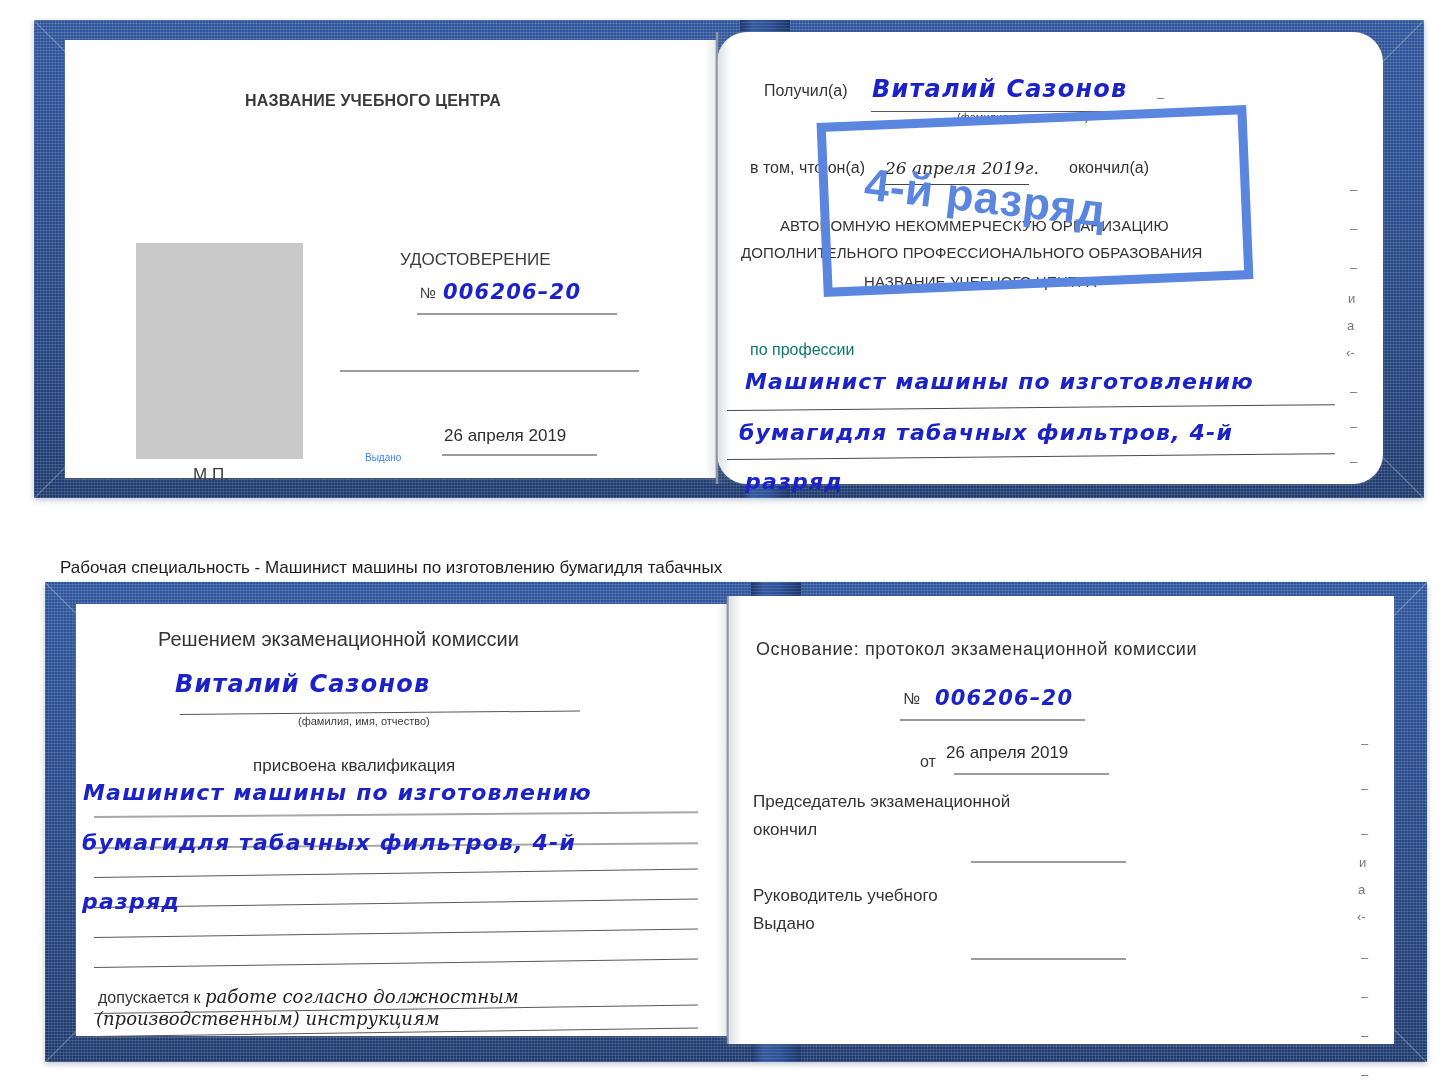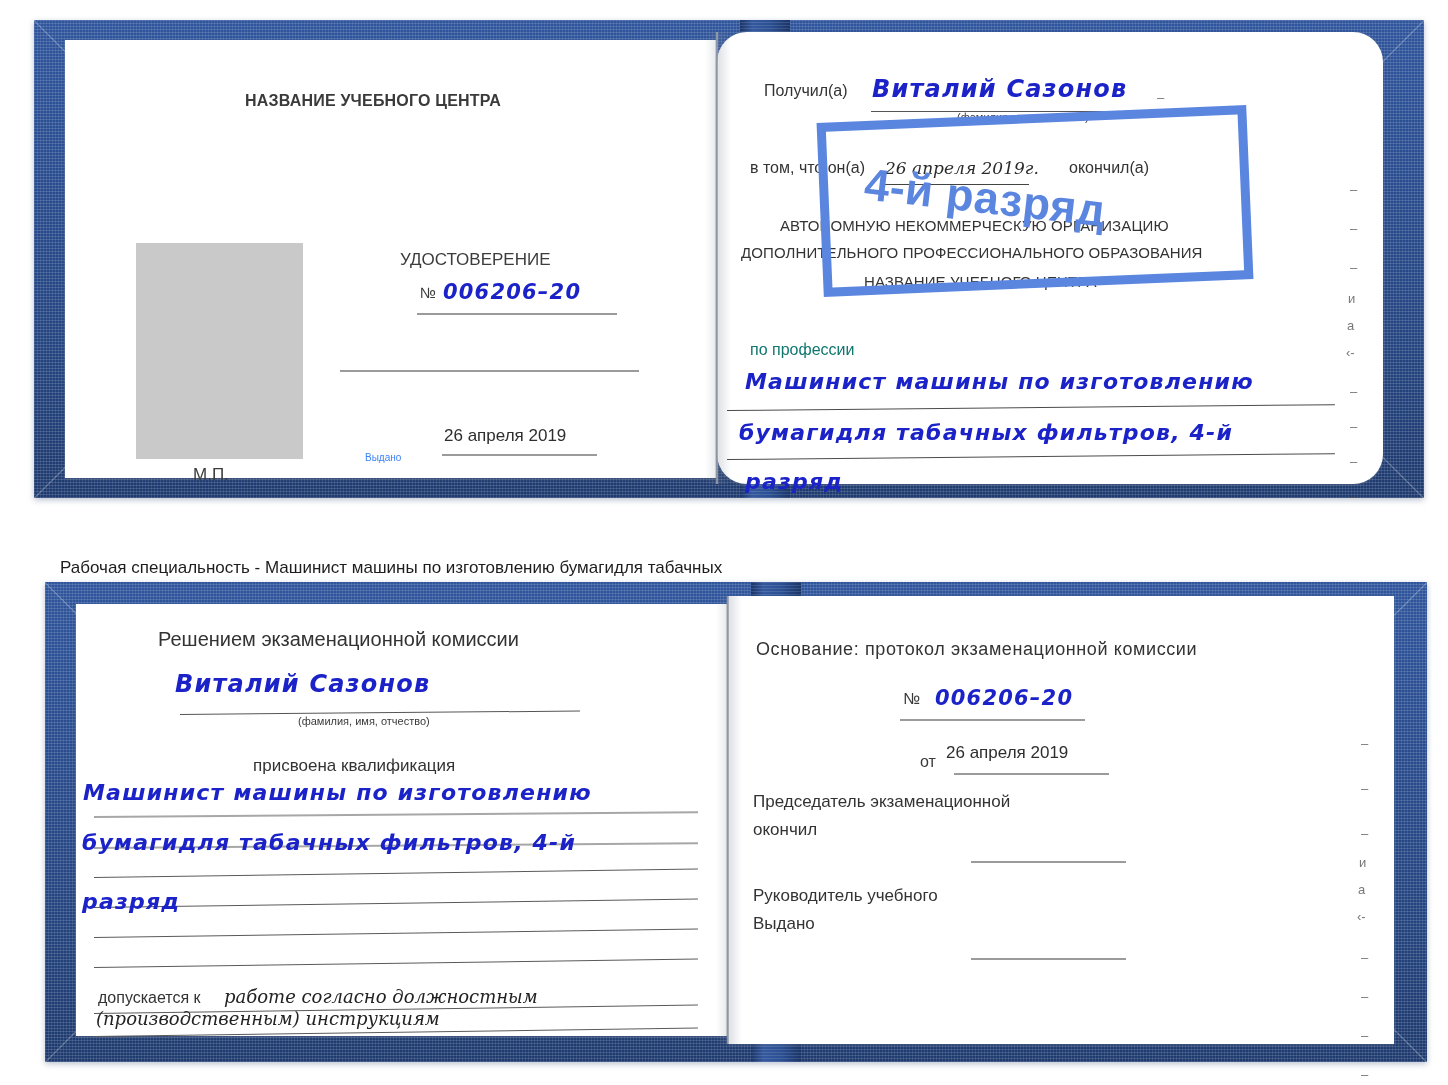--- a/index.html
+++ b/index.html
@@ -207,21 +207,21 @@
 
     <div class="rule-thin" style="left:18px;top:273px;width:604px;background:#5a5a5a;transform:rotate(-.8deg);transform-origin:left center;"></div>
     <div class="rule-thin" style="left:18px;top:303px;width:604px;background:#5a5a5a;transform:rotate(-.8deg);transform-origin:left center;"></div>
 
     <div class="abs hand nowrap" style="left:6px;top:285px;font-size:22px;">разряд</div>
 
     <div class="rule-thin" style="left:18px;top:333px;width:604px;background:#5a5a5a;transform:rotate(-.8deg);transform-origin:left center;"></div>
     <div class="rule-thin" style="left:18px;top:363px;width:604px;background:#5a5a5a;transform:rotate(-.8deg);transform-origin:left center;"></div>
 
     <div class="abs nowrap" style="left:22px;top:385px;font-size:16px;color:#333;">допускается к</div>
-    <div class="abs hand-script nowrap" style="left:148px;top:382px;font-size:18px;">работе согласно должностным</div>
+    <div class="abs hand-script nowrap" style="left:129px;top:382px;font-size:18px;">работе согласно должностным</div>
     <div class="rule-thin" style="left:18px;top:409px;width:604px;background:#5a5a5a;transform:rotate(-.8deg);transform-origin:left center;"></div>
     <div class="abs hand-script nowrap" style="left:20px;top:404px;font-size:18px;">(производственным) инструкциям</div>
     <div class="rule-thin" style="left:18px;top:432px;width:604px;background:#5a5a5a;transform:rotate(-.8deg);transform-origin:left center;"></div>
   </div>
 
   <div class="page" style="left:683px;top:14px;width:666px;height:448px;">
 
     <div class="gutter" style="left:-12px;"></div>
     <div class="creaseline" style="left:-1px;"></div>
 

